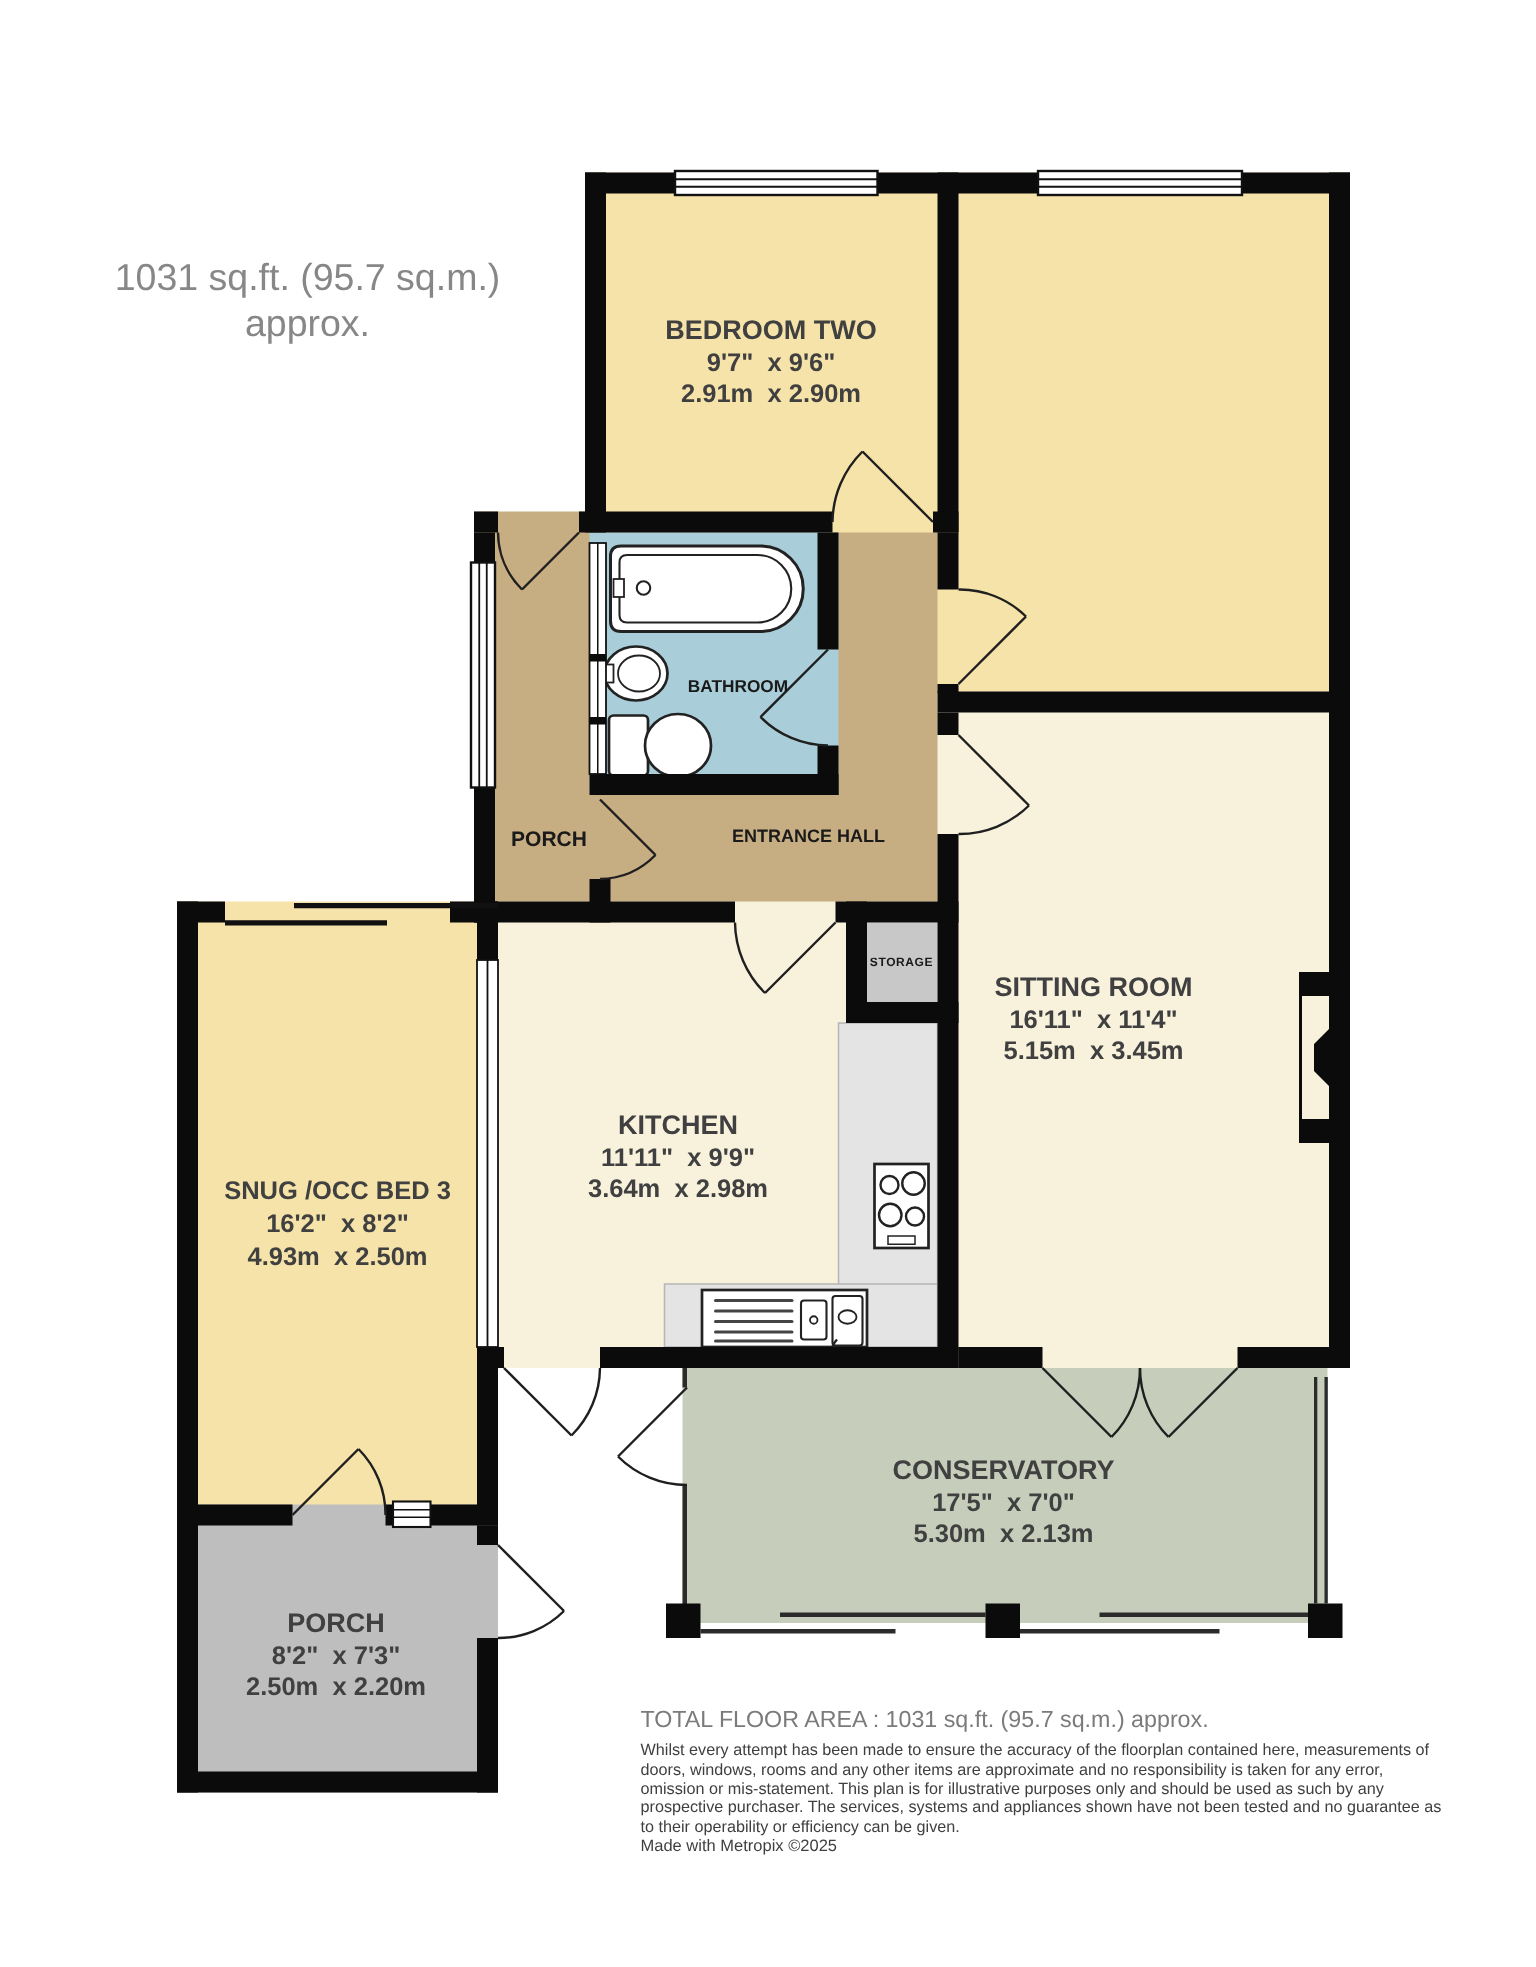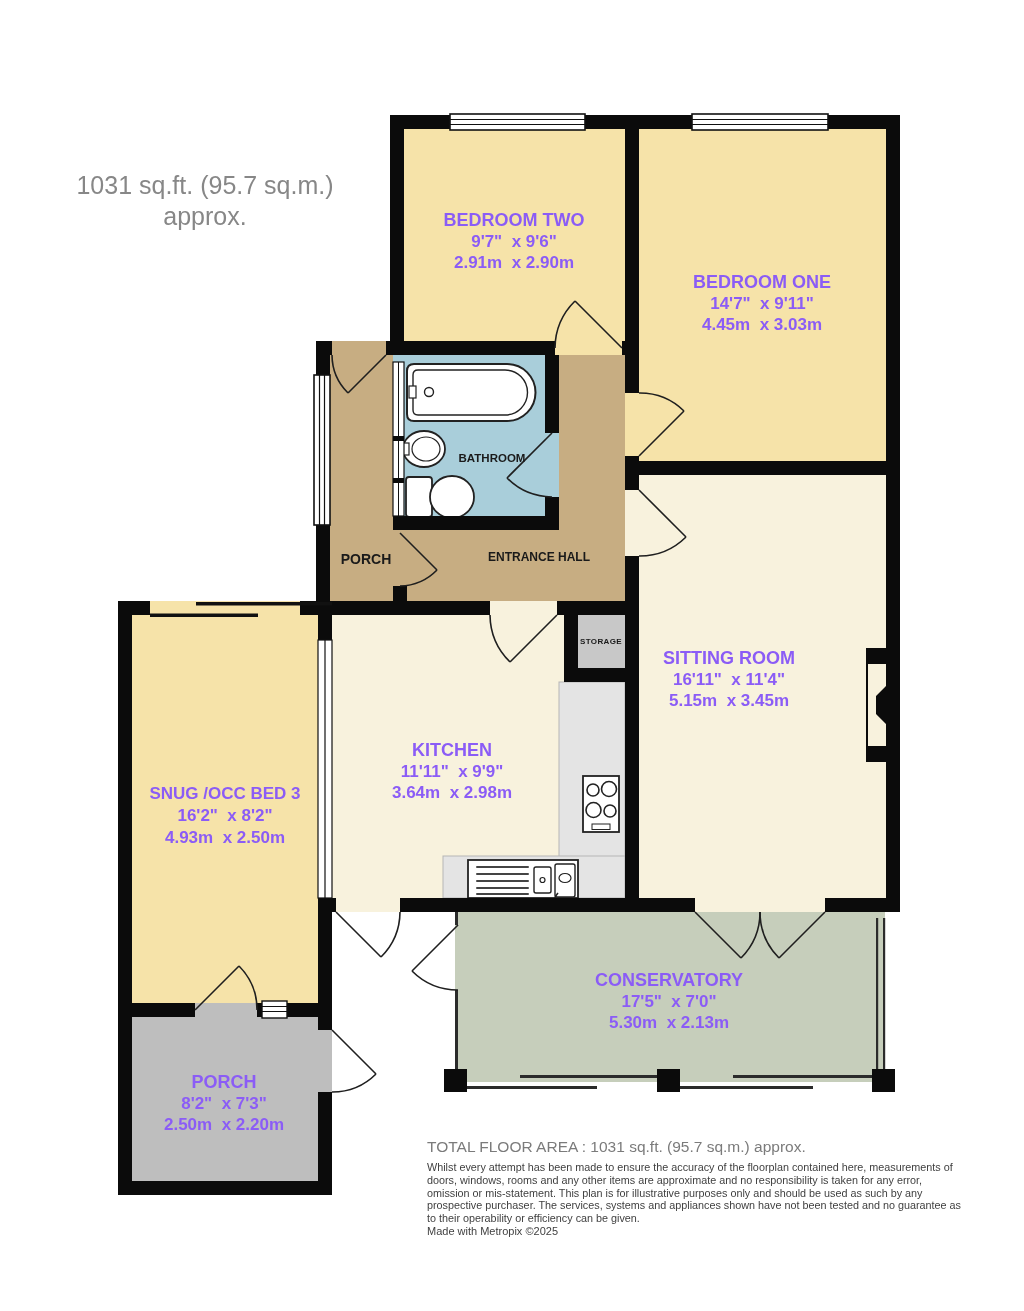--- a/index.html
+++ b/index.html
@@ -2,21 +2,21 @@
 <html><head>
 <meta charset="utf-8">
 <style>
   html,body{margin:0;padding:0;}
   body{font-family:"Liberation Sans", sans-serif; background:#ffffff;}
   .page{position:relative; width:1024px; height:1311px; background:#ffffff; overflow:hidden;}
   .plan-svg{position:absolute; left:0; top:0;}
   .hdr{position:absolute; left:40px; top:170px; width:330px; text-align:center; color:#878787;}
   .hdr .t1{font-size:26px; line-height:32px;}
   .hdr .t2{font-size:25px; line-height:31px;}
-  .room-label{position:absolute; transform:translateX(-50%); text-align:center; color:#8b5cf6; font-weight:bold; line-height:21px;}
+  .room-label{position:absolute; transform:translateX(-50%); text-align:center; color:#404040; font-weight:bold; line-height:21px;}
   .room-label .name{font-size:18px; display:block; white-space:pre;}
   .room-label .dim{font-size:17px; display:block; white-space:pre;}
   .lbl-small{position:absolute; transform:translateX(-50%); text-align:center; color:#1a1a1a; font-weight:bold; white-space:pre;}
   .footer{position:absolute; left:427px; top:1138px; width:540px; }
   .footer .total{font-size:15.5px; color:#7b7b7b; margin-bottom:5px;}
   .footer .disc{font-size:10.8px; line-height:12.8px; color:#3f3f3f;}
   .footer .credit{font-size:11px; line-height:13px; color:#3f3f3f;}
 </style>
 </head>
 <body>
@@ -262,25 +262,20 @@
   <div class="hdr">
     <div class="t2">1031 sq.ft. (95.7 sq.m.) approx.</div>
   </div>
 
   <div class="room-label" style="left:514px; top:210px;">
     <span class="name">BEDROOM TWO</span>
     <span class="dim">9'7"  x 9'6"</span>
     <span class="dim">2.91m  x 2.90m</span>
   </div>
 
-  <div class="room-label" style="left:762px; top:272px;">
-    <span class="name">BEDROOM ONE</span>
-    <span class="dim">14'7"  x 9'11"</span>
-    <span class="dim">4.45m  x 3.03m</span>
-  </div>
 
   <div class="lbl-small" style="left:492px; top:452px; font-size:11.5px;">BATHROOM</div>
   <div class="lbl-small" style="left:366px; top:551px; font-size:14px;">PORCH</div>
   <div class="lbl-small" style="left:539px; top:550px; font-size:12px;">ENTRANCE HALL</div>
   <div class="lbl-small" style="left:601px; top:637px; font-size:8px; letter-spacing:0.4px;">STORAGE</div>
 
   <div class="room-label" style="left:729px; top:648px;">
     <span class="name">SITTING ROOM</span>
     <span class="dim">16'11"  x 11'4"</span>
     <span class="dim">5.15m  x 3.45m</span>

